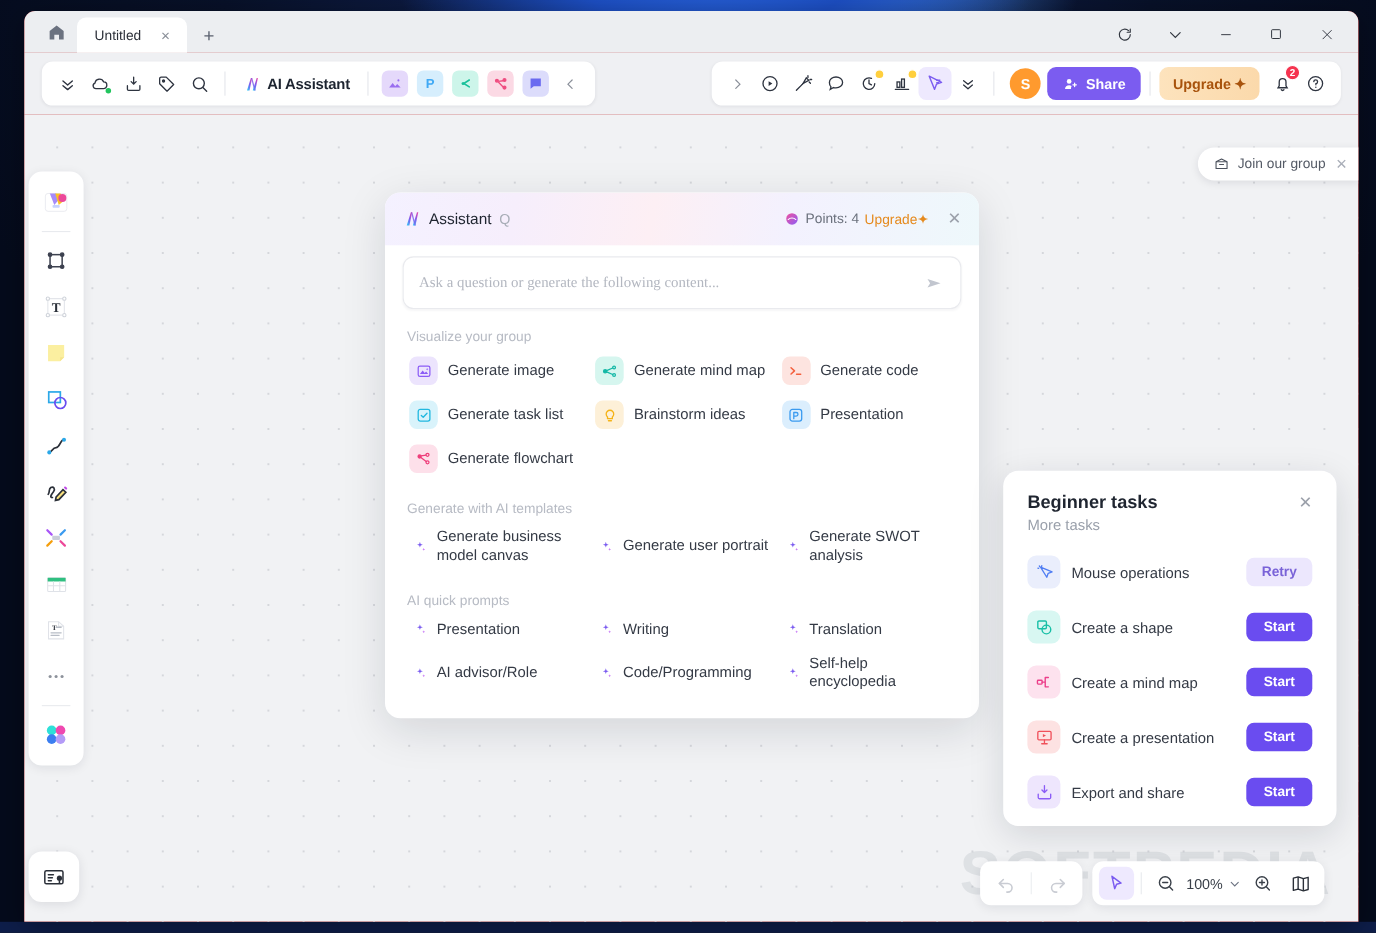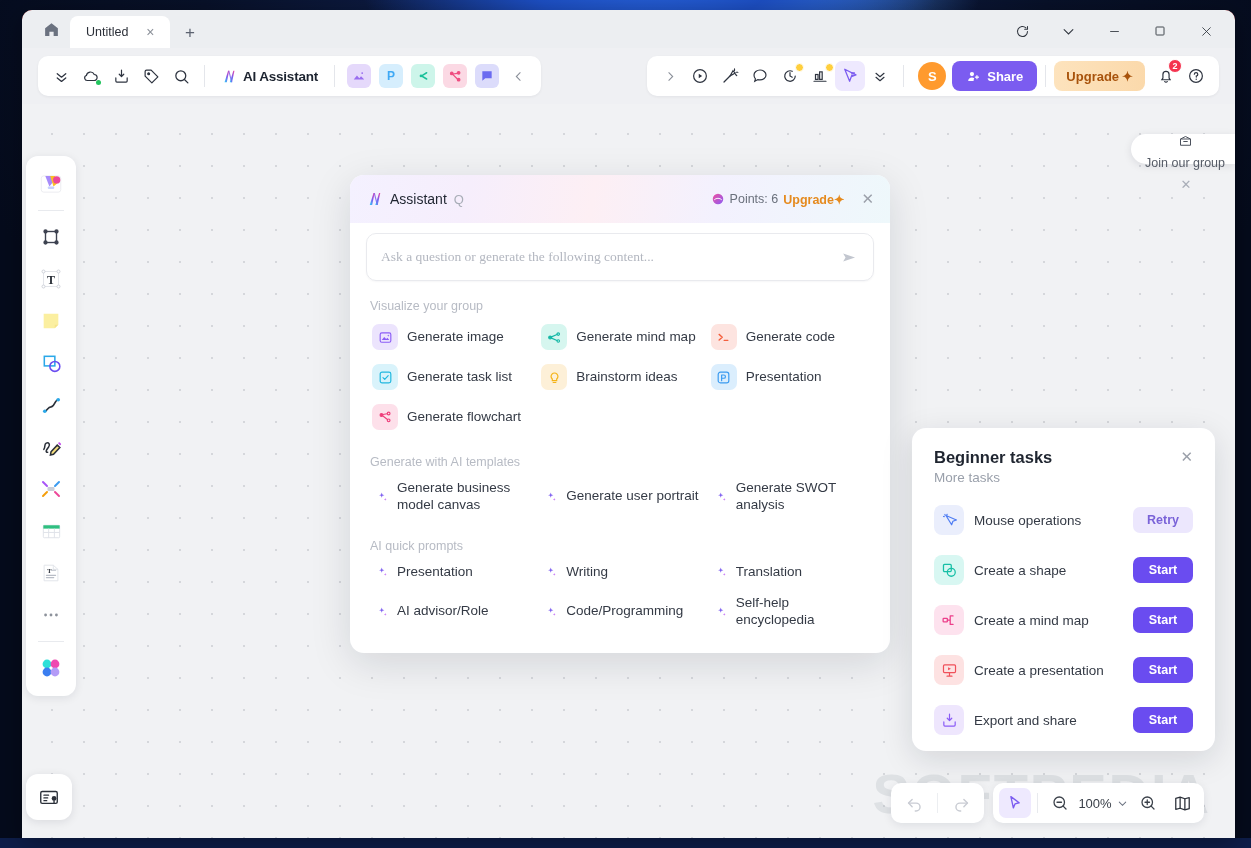--- a/index.html
+++ b/index.html
@@ -129,21 +129,21 @@
     font-size: 56px; font-weight: 700; color: rgba(180,184,192,.30);
     letter-spacing: 2px; font-family: "Liberation Sans", sans-serif;
     user-select: none; pointer-events: none;
   }
   
   #join-group {
     position: absolute; right: 0px; top: 30px; height: 30px;
     background: #fff; border-radius: 15px 0 0 15px; padding: 0 10px 0 14px;
     display: flex; align-items: center; gap: 7px;
     box-shadow: 0 2px 8px rgba(16,24,40,.10); cursor: pointer;
-    font-size: 12.5px; color: #555b66; flex-direction: column;
+    font-size: 12.5px; color: #555b66;
   }
   #join-group .x { color: #a9aeb8; font-size: 13px; margin-left: 2px; cursor:pointer;}
   
   #left-rail {
     position: absolute; left: 4px; top: 52px; width: 50px;
     background: #fff; border-radius: 12px; padding: 8px 0;
     display: flex; flex-direction: column; align-items: center; gap: 2px;
     box-shadow: 0 2px 10px rgba(16,24,40,.09);
   }
   .rail-ico {
@@ -166,21 +166,21 @@
   #ai-panel-head {
     height: 48px; padding: 0 16px; display: flex; align-items: center;
     background: linear-gradient(100deg,#f4f1ff 0%, #f6eefc 22%, #fdeff4 45%, #f3f1fe 68%, #eef8fb 100%);
   }
   #ai-panel-title { font-size: 14px; font-weight: 400; color: #1f2530; margin-left: 6px;}
   #ai-panel-sub { font-size: 13px; color: #a8adb7; margin-left: 7px; }
   #ai-points {
     margin-left: auto; display: flex; align-items: center; gap: 5px;
     font-size: 12.5px; color: #6a707c;
   }
-  #ai-upgrade { color: #e58a1e; font-weight: 700; cursor: pointer; }
+  #ai-upgrade { color: #e58a1e; font-weight: 400; cursor: pointer; }
   #ai-close { color: #9ba0aa; font-size: 15px; cursor: pointer; margin-left: 12px; }
   #ai-body { padding: 10px 16px 18px; }
   #ai-input-wrap {
     height: 48px; border: 1px solid #e9eaee; border-radius: 10px;
     display: flex; align-items: center; padding: 0 14px;
     box-shadow: 0 1px 2px rgba(16,24,40,.04);
   }
   #ai-input {
     flex: 1; border: none; outline: none; font-size: 13.5px;
     color: #2b3039; font-family: "Liberation Serif", serif;
@@ -617,21 +617,21 @@
               <defs>
                   <linearGradient id="coin" x1="0" y1="0" x2="1" y2="1">
                 <stop offset="0" stop-color="#f0509f"></stop>
                     <stop offset="1" stop-color="#8b5cf6"></stop>
                   </linearGradient>
                 </defs>
               <circle cx="12" cy="12" r="9" fill="url(#coin)"></circle>
               <path d="M6 13c3-3 9-3 12 0" stroke="#fff" stroke-width="1.6" fill="none" stroke-linecap="round"></path>
               </svg>
           </span>
-          <span>Points: 6</span>
+          <span>Points: 4</span>
           <span id="ai-upgrade">
             <span>Upgrade</span><span>✦</span>
           </span>
           <span id="ai-close">✕</span>
         </div>
       </div>
 
       <div id="ai-body">
         <div id="ai-input-wrap">
           <input id="ai-input" type="text" placeholder="Ask a question or generate the following content..." style="">

